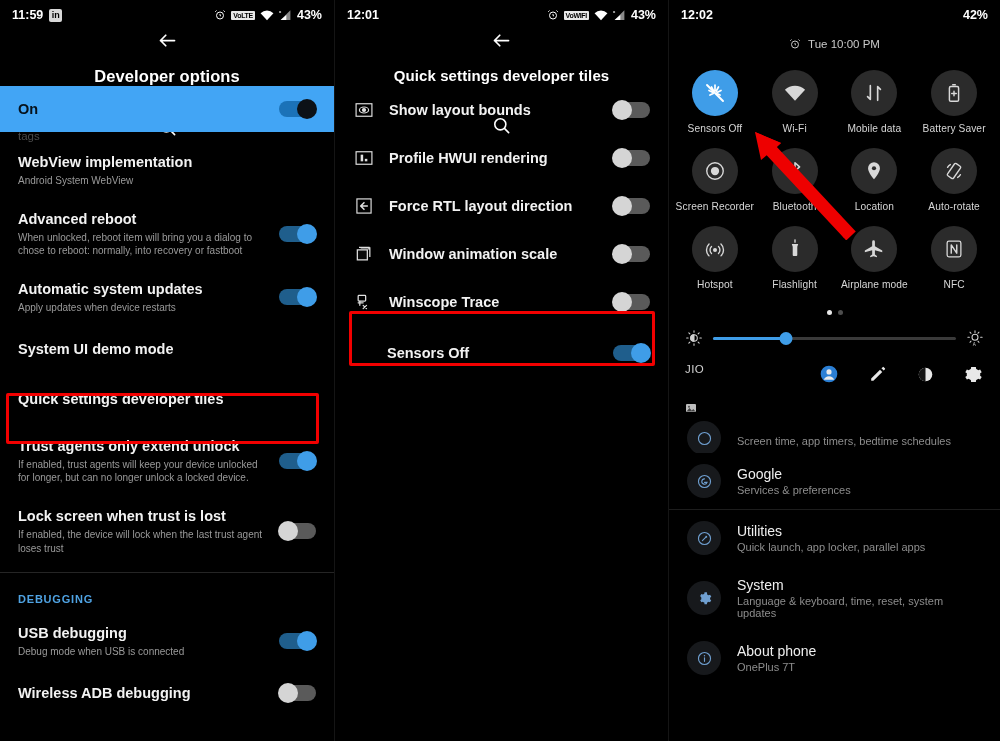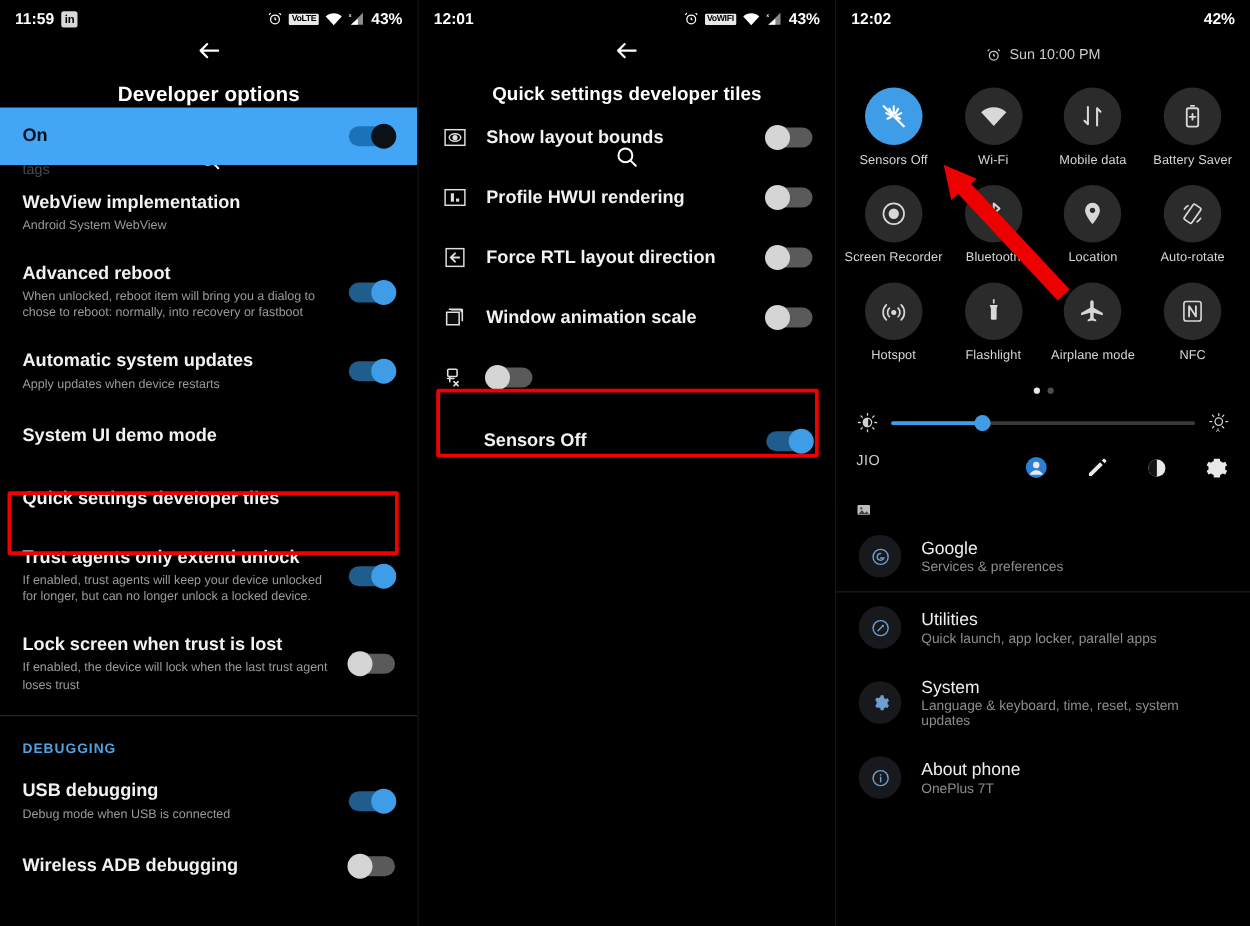--- a/index.html
+++ b/index.html
@@ -372,20 +372,23 @@
     </div>
 
     <div class="row" style="padding:13px 18px;">
       <span class="tile-ic">
         <svg width="20" height="20" viewBox="0 0 24 24" fill="none" stroke="#e0e0e0" stroke-width="1.5" stroke-linecap="round">
           <rect x="5" y="4" width="9" height="7" rx="1"></rect>
           <path d="M7 11v5M5 13h6"></path>
             <path d="M11 16l4 4M15 16l-4 4"></path>
         </svg>
       </span>
+      <div class="txt">
+          <div class="t1">Winscope Trace</div>
+        </div>
       <div class="tgl off">
           <div class="knob"></div>
         </div>
     </div>
 
     <div class="row" style="padding:18px 18px 18px 52px;">
       <div class="txt">
           <div class="t1">Sensors Off</div>
         </div>
       <div class="tgl on">
@@ -408,21 +411,21 @@
     </div>
 
     <div class="qs-header">
       <span class="ic">
         <svg width="12" height="12" viewBox="0 0 24 24" fill="none" stroke="#c9c9c9" stroke-width="2">
           <circle cx="12" cy="13" r="7"></circle>
             <path d="M12 10v3l2 1"></path>
             <path d="M5 3L2.5 5.5M19 3l2.5 2.5"></path>
         </svg>
       </span>
-      <span class="alarm-txt">Sun 10:00 PM</span>
+      <span class="alarm-txt">Tue 10:00 PM</span>
     </div>
 
     <div class="qs-grid">
 
       <div class="qs-tile">
         <div class="qs-circ active">
           <svg width="24" height="24" viewBox="0 0 24 24" fill="none" stroke="#fff" stroke-width="1.7" stroke-linecap="round">
             <path d="M12 4v6M8.5 6l2.2 4M15.5 6l-2.2 4M6 9.5l4 2M18 9.5l-4 2M7 14l3.2-1.6M17 14l-3.2-1.6"></path>
             <path d="M4 4l16 16" stroke-width="1.9"></path>
           </svg>
@@ -599,20 +602,30 @@
         <svg width="12" height="12" viewBox="0 0 24 24">
             <rect x="2" y="4" width="20" height="16" rx="2" fill="#bdbdbd"></rect>
           <circle cx="8" cy="9.5" r="1.8" fill="#444"></circle>
             <path d="M3 19l6-7 4.5 5 3-3L21 19z" fill="#444"></path>
           </svg>
       </span>
     </div>
 
     <div>
 
+      <div class="srow clipped" style="height:36px; align-items:flex-end; padding-bottom:6px;">
+        <div class="sic" style="margin-bottom:-8px;">
+          <svg width="17" height="17" viewBox="0 0 24 24" fill="none" stroke="#6f9fd0" stroke-width="1.6">
+              <circle cx="12" cy="12" r="8.5"></circle>
+            </svg>
+        </div>
+        <div>
+          <div class="st2">Screen time, app timers, bedtime schedules</div>
+        </div>
+      </div>
 
       <div class="srow">
         <div class="sic">
           <svg width="17" height="17" viewBox="0 0 24 24" fill="none" stroke="#6f9fd0" stroke-width="1.6">
             <circle cx="12" cy="12" r="8.5"></circle>
               <path d="M12 8.2a3.8 3.8 0 1 0 3.6 5H12" stroke-linecap="round"></path>
           </svg>
         </div>
         <div>
           <div class="st1">Google</div>

